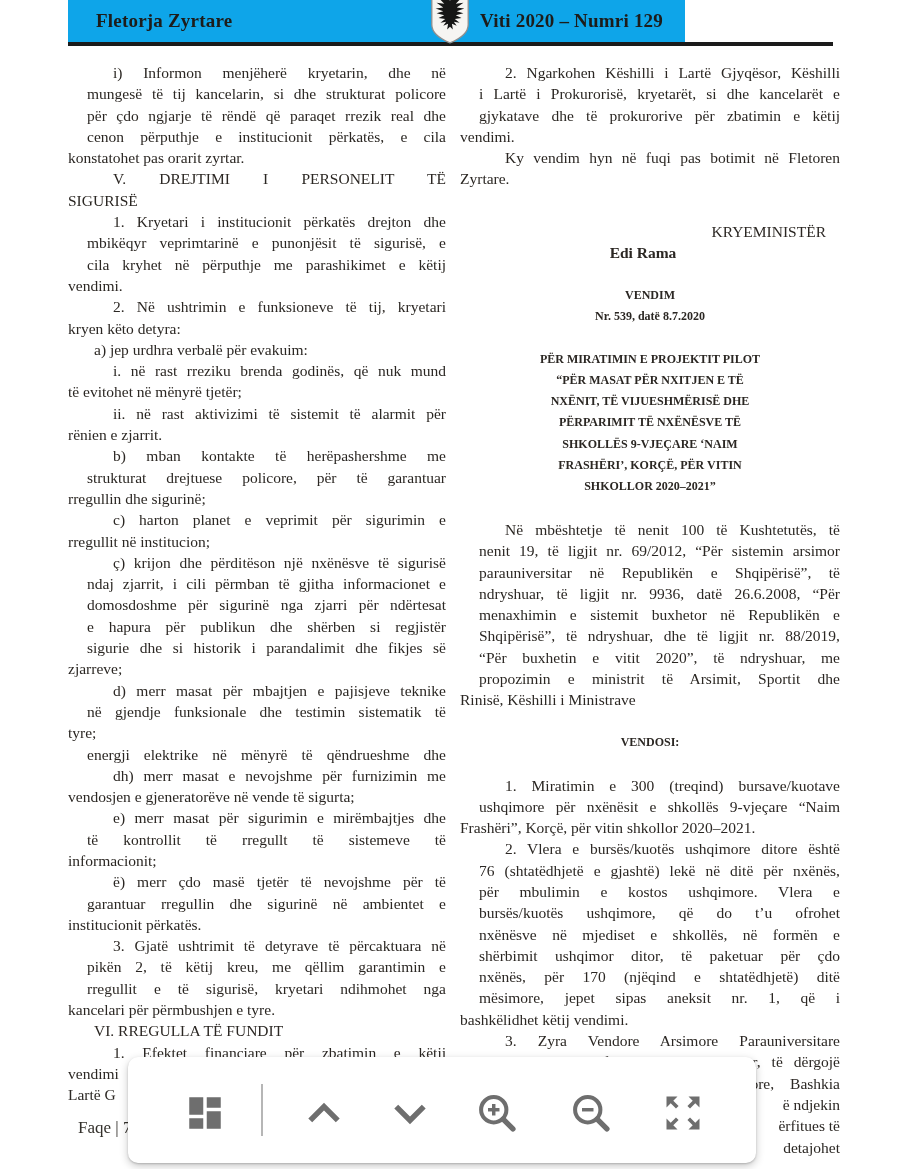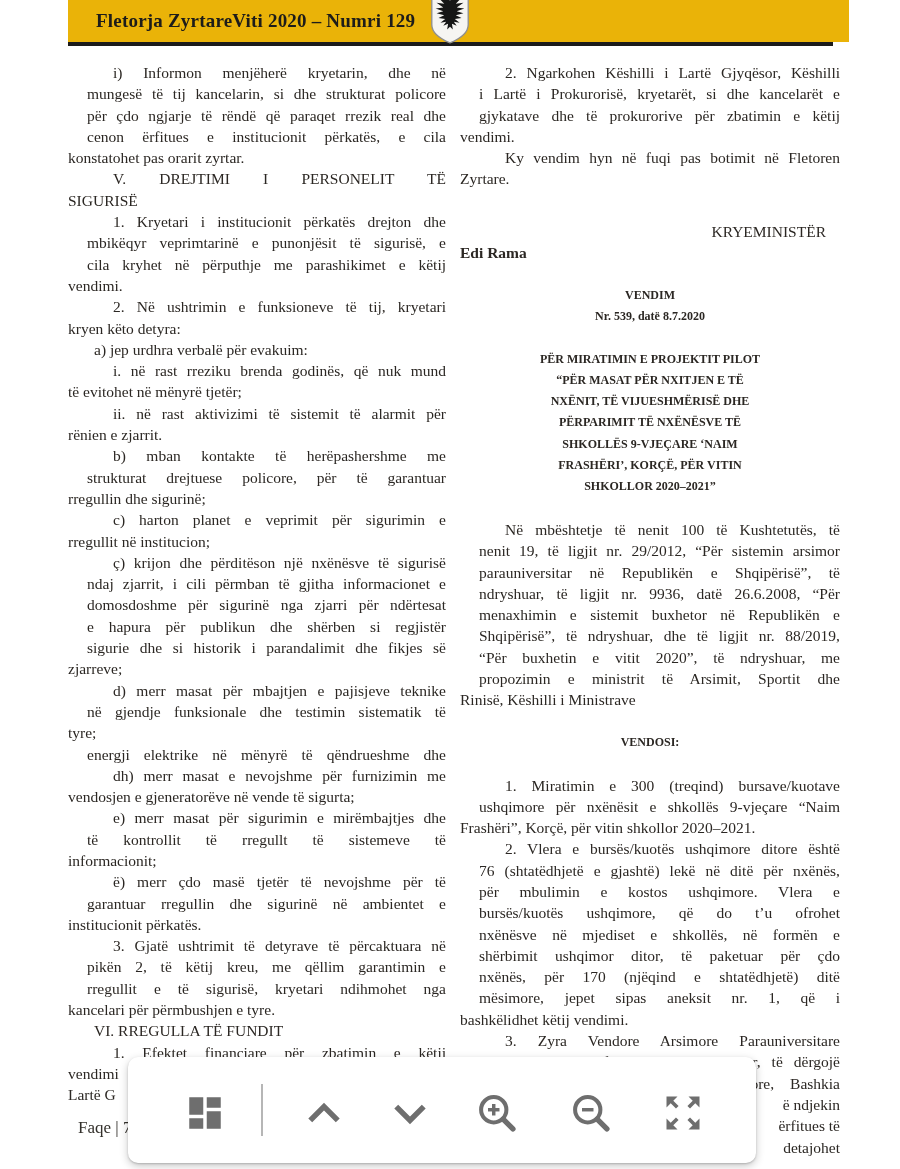--- a/index.html
+++ b/index.html
@@ -3,23 +3,23 @@
 <meta charset="utf-8">
 <style>
   html,body { margin:0; padding:0; }
   body {
     width:900px; height:1169px; position:relative; overflow:hidden;
     background:#ffffff;
     font-family:"Liberation Serif", serif;
   }
   
   .header-band {
-    position:absolute; left:68px; top:0; width:781px; height:42px;
-    background:#eab308;
-    display:flex; align-items:center; 
+    position:absolute; left:68px; top:0; width:617px; height:42px;
+    background:#0ea5e9;
+    display:flex; align-items:center; justify-content:space-between;
     padding:0 22px 0 28px; box-sizing:border-box;
   }
   .header-title {
     font-weight:bold; font-size:19px; color:#1d1c1a; letter-spacing:0.2px;
   }
   .header-rule {
     position:absolute; left:68px; top:42px; width:765px; height:4px;
     background:#1b1b1b;
   }
   .emblem { position:absolute; left:427px; top:-8px; width:46px; height:52px; z-index:2; }
@@ -29,21 +29,21 @@
     position:absolute; top:62px; color:#2b2723;
     font-size:15.5px; line-height:21.3px;
   }
   .col-left  { left:68px;  width:378px; }
   .col-right { left:460px; width:380px; }
   .line { height:21.3px; overflow:hidden; }
   .line.j  { text-align:justify; text-align-last:justify;margin-left:19px; }
   .line.in { text-indent:26px; }
   .line.cb { text-align:center; font-weight:bold; font-size:12px; }
   .line.rr { text-align:right; padding-right:14px;margin-top:31px; }
-  .line.rb { text-align:left; padding-right:14px; font-weight:bold; }
+  .line.rb { text-align:center; padding-right:14px; font-weight:bold; }
   .line.fr { text-align:right; }
 
   .footer-page {
     position:absolute; left:78px; top:1118px;
     font-size:17px; color:#33302b;
   }
 
   
   .toolbar {
     position:absolute; left:128px; top:1057px; width:628px; height:106px;
@@ -87,21 +87,21 @@
       </g>
     </svg>
   </div>
 
   <div class="header-rule"></div>
 
   <div class="col col-left">
       <div class="line j in">i) Informon menjëherë kryetarin, dhe në</div>
       <div class="line j">mungesë të tij kancelarin, si dhe strukturat policore</div>
       <div class="line j">për çdo ngjarje të rëndë që paraqet rrezik real dhe</div>
-      <div class="line j">cenon ërfitues e institucionit përkatës, e cila</div>
+      <div class="line j">cenon përputhje e institucionit përkatës, e cila</div>
       <div class="line">konstatohet pas orarit zyrtar.</div>
       <div class="line j in">V. DREJTIMI I PERSONELIT TË</div>
       <div class="line">SIGURISË</div>
       <div class="line j in">1. Kryetari i institucionit përkatës drejton dhe</div>
       <div class="line j">mbikëqyr veprimtarinë e punonjësit të sigurisë, e</div>
       <div class="line j">cila kryhet në përputhje me parashikimet e këtij</div>
       <div class="line">vendimi.</div>
       <div class="line j in">2. Në ushtrimin e funksioneve të tij, kryetari</div>
       <div class="line">kryen këto detyra:</div>
       <div class="line in">a) jep urdhra verbalë për evakuim:</div>
@@ -156,21 +156,21 @@
       <div class="line blank">&nbsp;</div>
       <div class="line cb">PËR MIRATIMIN E PROJEKTIT PILOT</div>
       <div class="line cb">“PËR MASAT PËR NXITJEN E TË</div>
       <div class="line cb">NXËNIT, TË VIJUESHMËRISË DHE</div>
       <div class="line cb">PËRPARIMIT TË NXËNËSVE TË</div>
       <div class="line cb">SHKOLLËS 9-VJEÇARE ‘NAIM</div>
       <div class="line cb">FRASHËRI’, KORÇË, PËR VITIN</div>
       <div class="line cb">SHKOLLOR 2020–2021”</div>
       <div class="line blank">&nbsp;</div>
       <div class="line j in">Në mbështetje të nenit 100 të Kushtetutës, të</div>
-      <div class="line j">nenit 19, të ligjit nr. 29/2012, “Për sistemin arsimor</div>
+      <div class="line j">nenit 19, të ligjit nr. 69/2012, “Për sistemin arsimor</div>
       <div class="line j">parauniversitar në Republikën e Shqipërisë”, të</div>
       <div class="line j">ndryshuar, të ligjit nr. 9936, datë 26.6.2008, “Për</div>
       <div class="line j">menaxhimin e sistemit buxhetor në Republikën e</div>
       <div class="line j">Shqipërisë”, të ndryshuar, dhe të ligjit nr. 88/2019,</div>
       <div class="line j">“Për buxhetin e vitit 2020”, të ndryshuar, me</div>
       <div class="line j">propozimin e ministrit të Arsimit, Sportit dhe</div>
       <div class="line">Rinisë, Këshilli i Ministrave</div>
       <div class="line blank">&nbsp;</div>
       <div class="line cb">VENDOSI:</div>
       <div class="line blank">&nbsp;</div>

